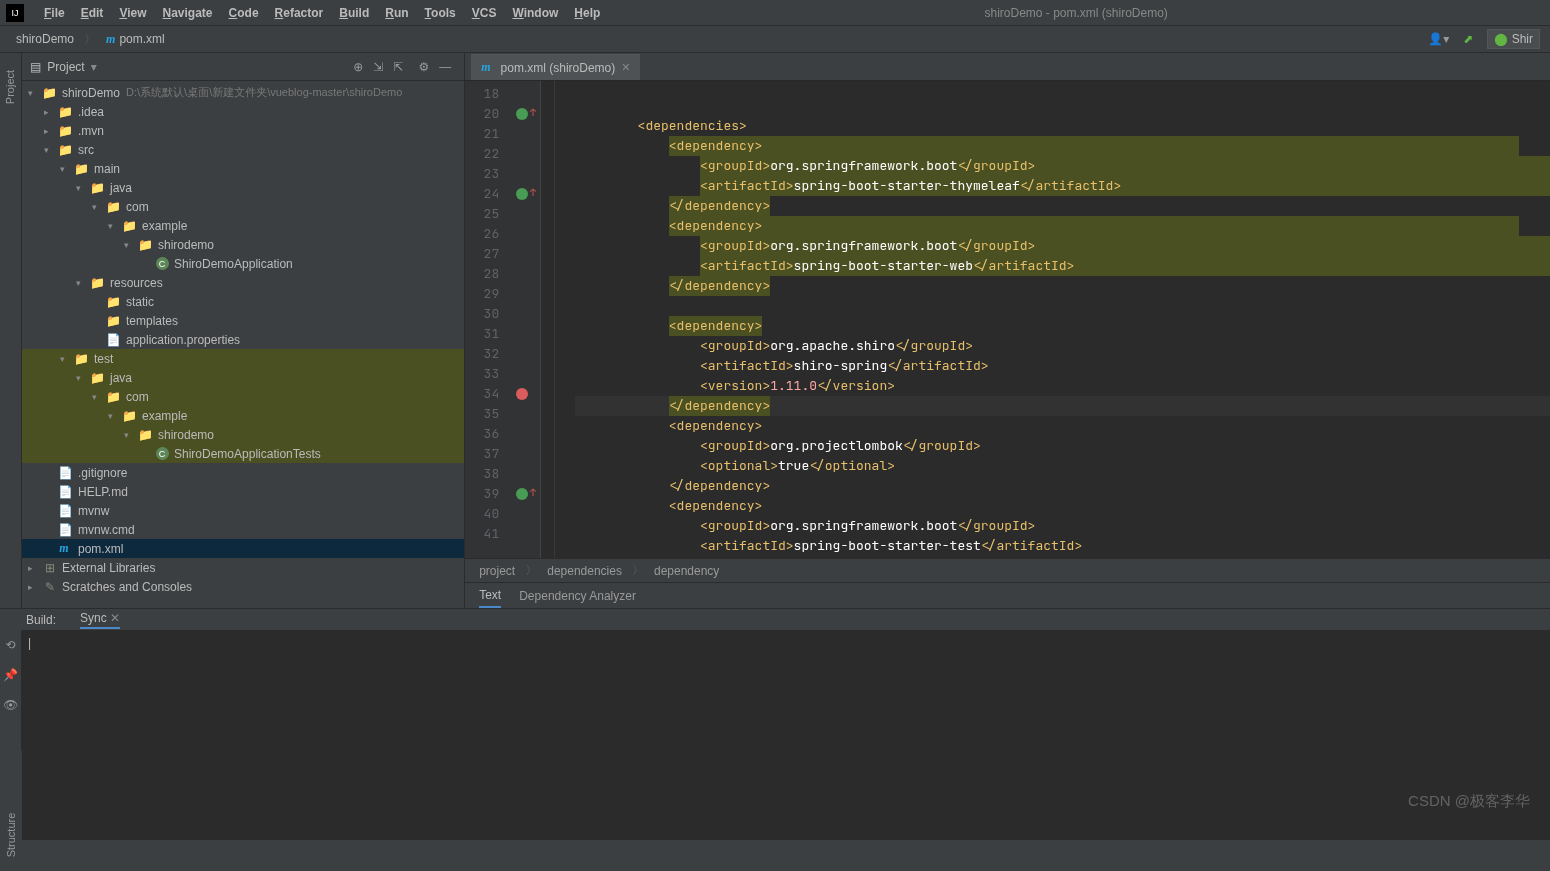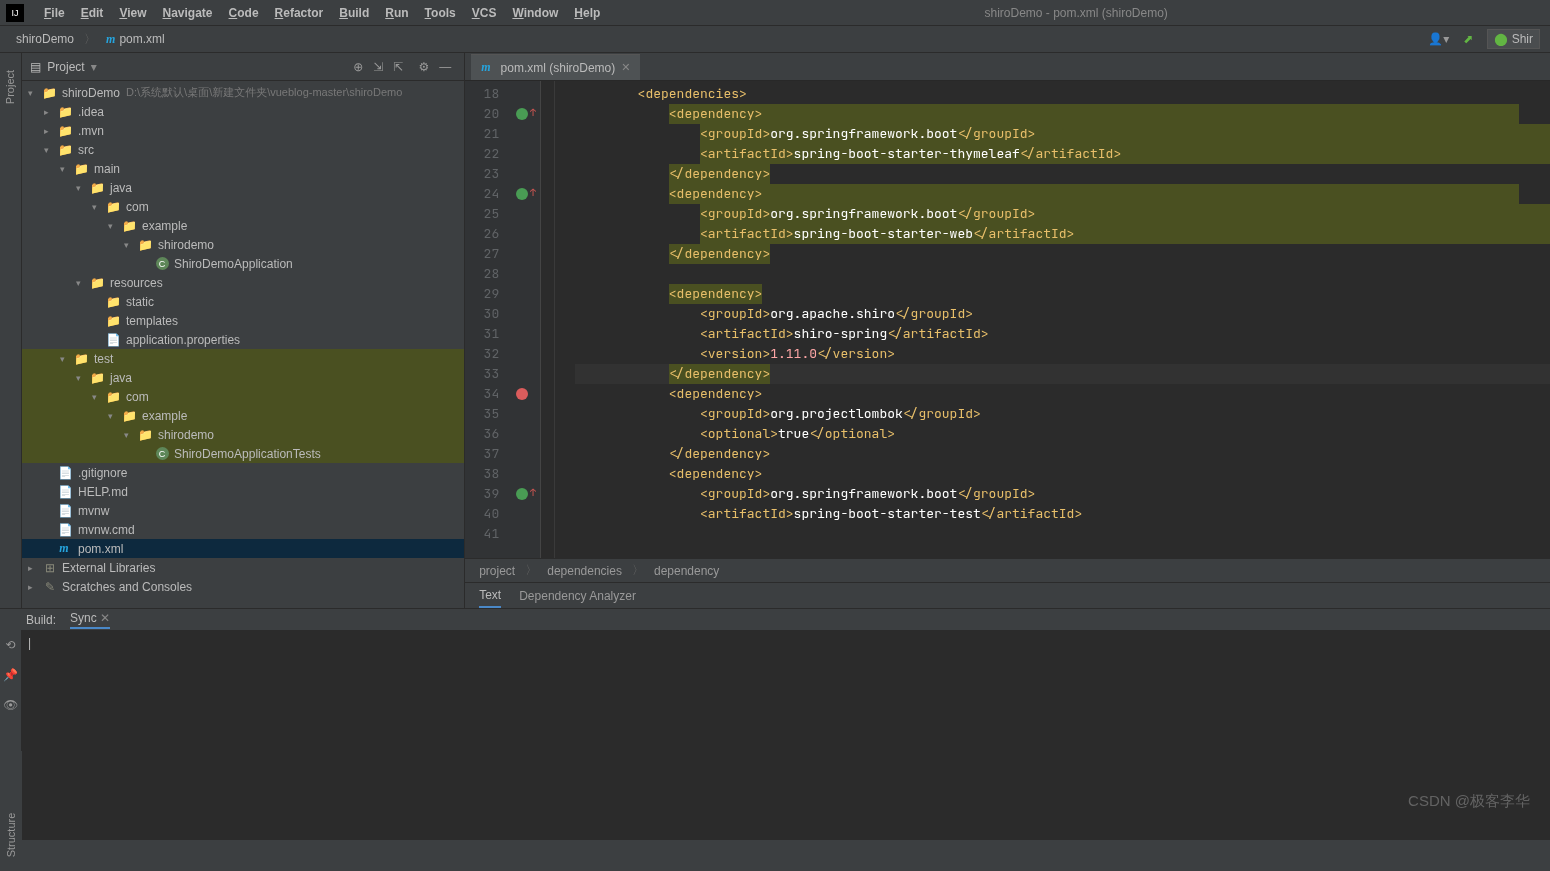--- a/index.html
+++ b/index.html
@@ -38,31 +38,31 @@
 .tabs { height:28px; display:flex; align-items:flex-end; background:#3c3f41; border-bottom:1px solid #282828; padding-left:6px; }
 .tab { height:26px; padding:5px 10px; background:#4e5254; color:#bbb; display:flex; align-items:center; gap:6px; border-top:1px solid #555; }
 .tab .close { color:#888; font-size:11px; }
 .code { flex:1; display:flex; font-family:"JetBrains Mono",Consolas,monospace; font-size:13px; overflow:hidden; }
 .gutter { width:46px; background:#313335; text-align:right; padding-right:12px; color:#606366; line-height:20px; padding-top:3px; }
 .gutter2 { width:30px; background:#313335; border-right:1px solid #444; position:relative; }
 .fold-col { width:14px; background:#2b2b2b; border-right:1px solid #3a3a3a; position:relative; }
 .marker { position:absolute; width:12px; height:12px; border-radius:50%; background:#499C54; left:5px; }
 .marker.red { background:#db5c5c; }
 .marker.up::after { content:"↑"; color:#c75450; position:absolute; left:14px; font-size:10px; top:-2px; }
-.lines { flex:1; padding-left:20px; padding-top:3px; line-height:20px; }
+.lines { flex:1; padding-left:20px; padding-top:3px; line-height:20px;margin-top:32px; }
 .line { white-space:pre; height:20px; }
 .line.cur { background:#323232; }
 .tag { color:#E8BF6A; }
 .txt-code { color:#ffffff; }
 .ver { color:#fca5a5; }
 .crumb-bar { height:24px; background:#3c3f41; border-top:1px solid #2b2b2b; display:flex; align-items:center; padding-left:14px; gap:10px; color:#999; font-size:12px; }
 .bottom-tabs { height:26px; background:#3c3f41; display:flex; align-items:center; padding-left:14px; gap:18px; border-top:1px solid #2b2b2b; }
 .btab { color:#999; padding:4px 0; cursor:pointer; }
 .btab.active { color:#bbb; border-bottom:2px solid #4a88c7; }
-.build-bar { height:22px; background:#3c3f41; border-top:1px solid #2b2b2b; display:flex; align-items:center; padding-left:26px; gap:14px; }
+.build-bar { height:22px; background:#3c3f41; border-top:1px solid #2b2b2b; display:flex; align-items:center; padding-left:26px; gap:24px; }
 .build-bar .sync-tab { color:#bbb; border-bottom:2px solid #4a88c7; padding-bottom:2px; }
 .build-panel { height:210px; background:#2b2b2b; display:flex; }
 .build-rail { width:22px; background:#3c3f41; display:flex; flex-direction:column; align-items:center; padding-top:8px; gap:16px; border-right:1px solid #2b2b2b; }
 .build-rail span { color:#999; cursor:pointer; }
 .build-left { width:445px; background:#3c3f41; border-right:1px solid #2b2b2b; padding:6px 10px; position:relative; }
 .build-row { display:flex; align-items:center; gap:6px; color:#bbb; }
 .build-row .time { position:absolute; right:10px; color:#888; }
 .build-right { flex:1; background:#2b2b2b; padding:6px; }
 .watermark { position:absolute; right:20px; bottom:60px; color:#9a9a9a; font-size:15px; opacity:0.5; pointer-events:none; }
 .spin { display:inline-block; width:12px; height:12px; border:2px solid #666; border-top-color:#bbb; border-radius:50%; }

